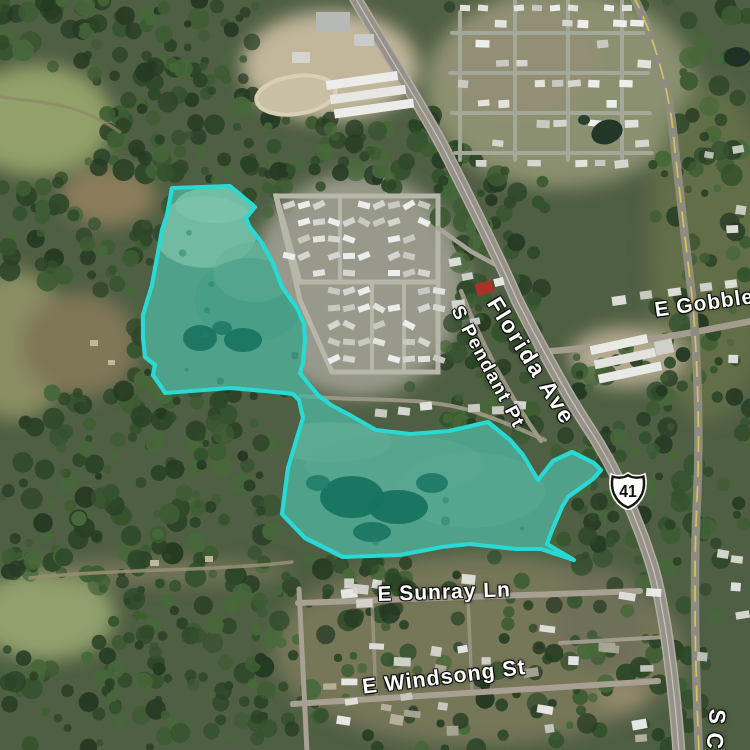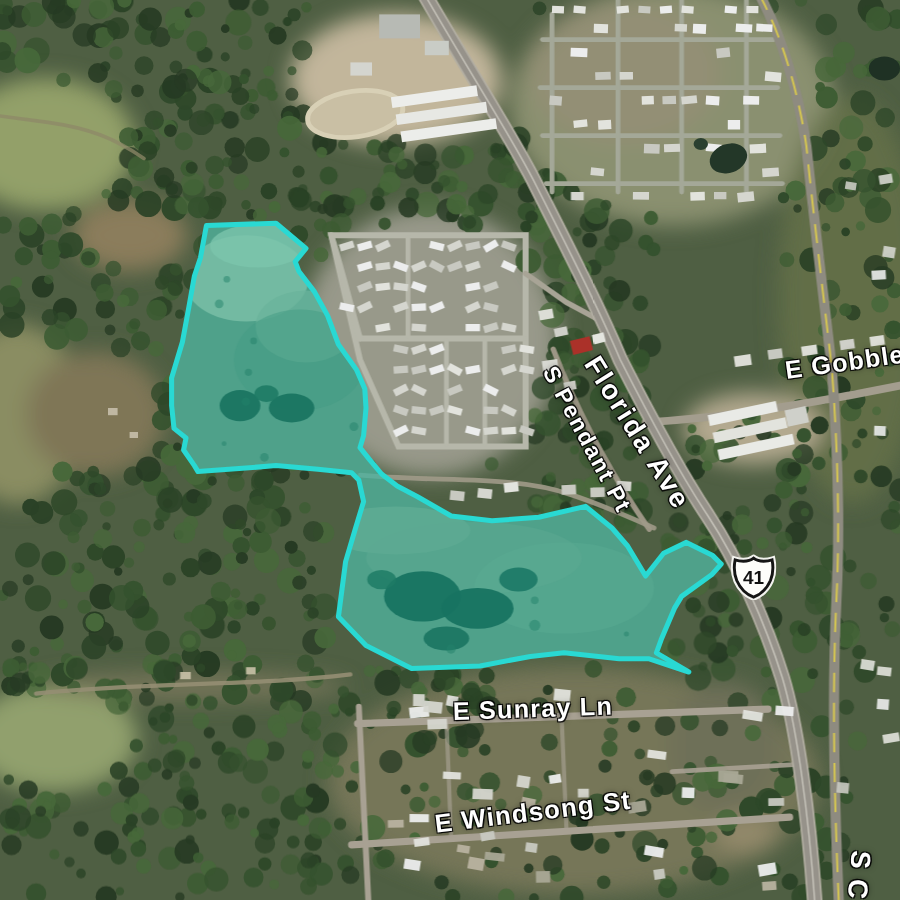--- a/index.html
+++ b/index.html
@@ -14,21 +14,21 @@
     text-shadow:-1px -1px 0 rgba(0,0,0,.8),1px -1px 0 rgba(0,0,0,.8),
                 -1px 1px 0 rgba(0,0,0,.8),1px 1px 0 rgba(0,0,0,.8),
                 0 0 5px rgba(0,0,0,.55);
   }
   #lbl-florida{font-size:23px;letter-spacing:2px;transform:translate(504px,292px) rotate(58deg);}
   #lbl-pendant{font-size:19px;letter-spacing:1.5px;transform:translate(466px,302px) rotate(62deg);}
   #lbl-gobbler{font-size:21px;transform:translate(653px,298px) rotate(-8deg);}
   #lbl-sunray{font-size:21px;transform:translate(377px,582px) rotate(-2deg);}
   #lbl-windsong{font-size:21.5px;transform:translate(361px,675px) rotate(-7deg);}
   #lbl-sstreet{font-size:23px;transform:translate(731px,710px) rotate(95deg);}
-  #shield41{position:absolute;left:609px;top:462px;width:38px;height:38px;}
+  #shield41{position:absolute;left:609px;top:472px;width:38px;height:38px;}
 </style>
 </head>
 <body>
 
 <div id="stage">
 
   <svg id="terrain" width="750" height="750" viewBox="0 0 750 750">
       <defs>
         <filter id="b1" x="-60%" y="-60%" width="220%" height="220%">
           <feGaussianBlur stdDeviation="9"></feGaussianBlur>

